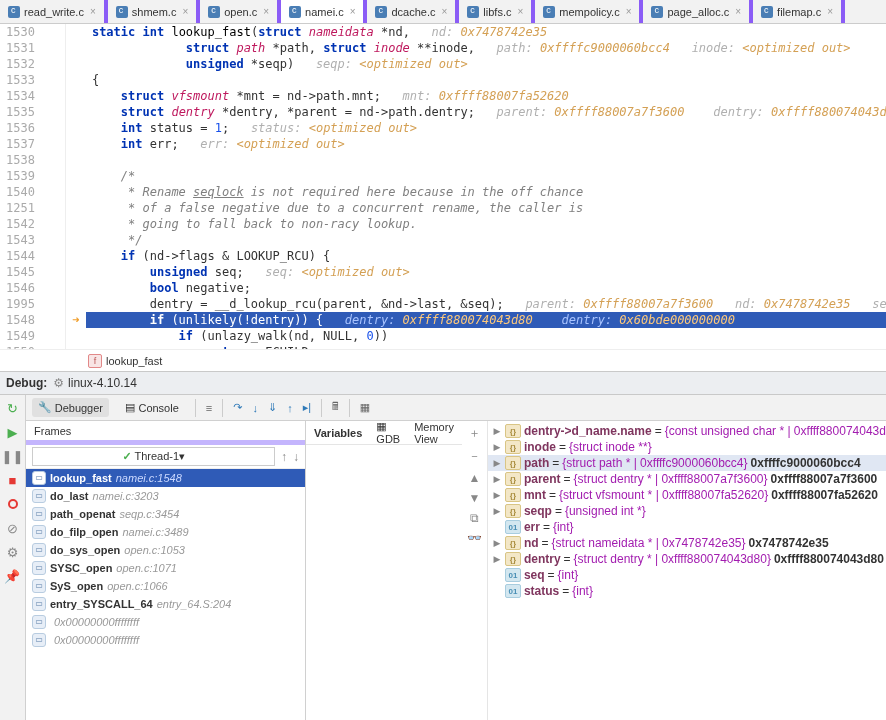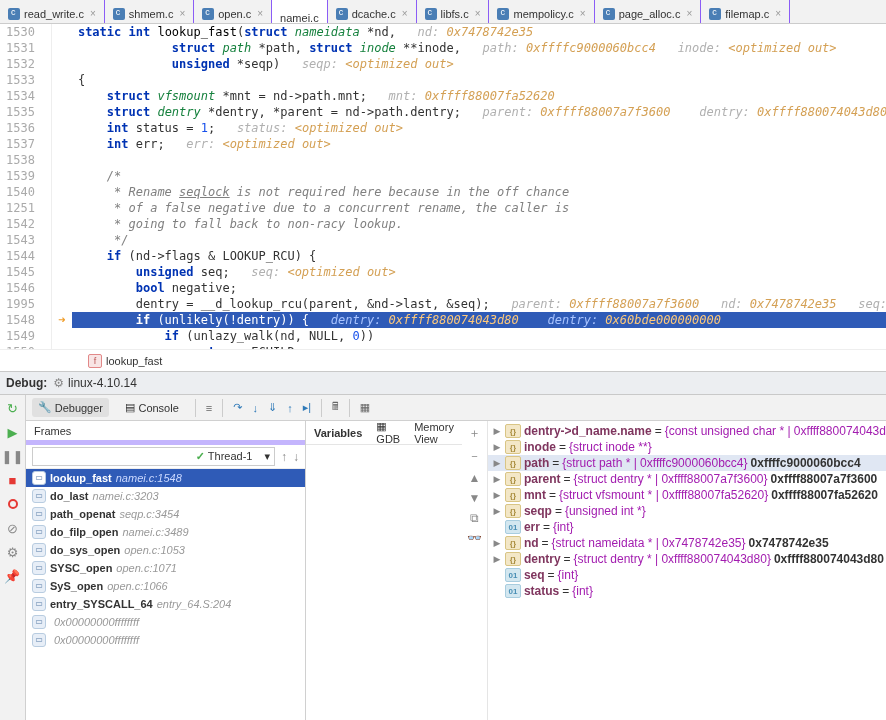--- a/index.html
+++ b/index.html
@@ -1,33 +1,33 @@
 <!DOCTYPE html>
 <html><head>
 <meta charset="utf-8">
 <style>
 * { margin: 0; padding: 0; box-sizing: border-box; }
 body { font-family: -apple-system, "Segoe UI", sans-serif; font-size: 12px; color: #333; background: #fff; width: 886px; height: 720px; overflow: hidden; display: flex; flex-direction: column; }
 .tabs { display: flex; background: #f2f2f2; border-bottom: 1px solid #ccc; height: 24px; overflow: hidden; }
-.tab { display: flex; align-items: flex-start; padding: 8px 8px; border-right: 1px solid #8b5cf6; cursor: pointer; gap: 4px; white-space: nowrap; font-size: 11px; }
-.tab.active { background: #fff; flex-direction: column; }
+.tab { display: flex; align-items: center; padding: 0 8px; border-right: 4px solid #8b5cf6; cursor: pointer; gap: 4px; white-space: nowrap; font-size: 11px; }
+.tab.active { background: #fff; }
 .tab-icon { width: 12px; height: 12px; display: inline-block; }
 .c-icon { background: #4a7eb5; border-radius: 2px; position: relative; }
 .c-icon::after { content: "c"; color: #fff; font-size: 9px; position: absolute; left: 3px; top: -1px; }
 .tab-close { color: #999; font-size: 10px; margin-left: 2px; }
 .editor { display: flex; flex: 1; overflow: hidden; font-family: "Consolas", "Monaco", monospace; font-size: 12px; min-height: 0; }
-.gutter { background: #fff; color: #aaa; text-align: left; padding-right: 16px; user-select: none; border-right: 1px solid #eee; }
+.gutter { background: #fff; color: #aaa; text-align: left; padding-right: 30px; user-select: none; border-right: 1px solid #eee; }
 .gutter div { height: 16px; line-height: 16px; padding-left: 6px; }
 .arrow-col { width: 20px; background: #fff; }
 .arrow-col div { height: 16px; line-height: 16px; text-align: center; color: #f0a030; }
 .code { flex: 1; overflow: hidden; white-space: pre; }
 .code-line { height: 16px; line-height: 16px; padding-left: 6px; }
 .code-line.hl { background: #2f5bb7; color: #fff; }
 .kw { color: #0033b3; font-weight: bold; }
-.type { color: #15803d; font-style: italic; }
+.type { color: #be185d; font-style: italic; }
 .num { color: #1750eb; }
 .comment { color: #808080; font-style: italic; }
 .hint { color: #b0b0b0; font-style: italic; }
 .hint-val { color: #d4a054; font-style: italic; }
 .fn-name { color: #000; }
 .hl .kw, .hl .kw2 { color: #fff; }
 .hl .hint-lbl { color: #a9c4ff; font-style: italic; }
 .hl .hint-hex { color: #ffc97a; font-style: italic; }
 .crumb { height: 22px; border-top: 1px solid #eee; display: flex; align-items: center; padding-left: 88px; font-size: 11px; }
 .crumb-icon { width: 14px; height: 14px; background: #f8e5e5; border: 1px solid #e28888; border-radius: 2px; display: inline-flex; align-items: center; justify-content: center; color: #b55; font-size: 9px; margin-right: 4px; }
@@ -46,21 +46,21 @@
 .sub-tabs { height: 26px; background: #f2f2f2; border-bottom: 1px solid #d0d0d0; display: flex; align-items: center; padding: 0 6px; gap: 10px; font-size: 11px; }
 .sub-tab { display: flex; align-items: center; gap: 3px; padding: 3px 6px; cursor: pointer; }
 .sub-tab.active { background: #e0e0e0; border-radius: 3px; }
 .divider { width: 1px; height: 18px; background: #ccc; }
 .tb-ico { color: #666; cursor: pointer; }
 .tb-ico.blue { color: #2f7ab8; }
 .panels { flex: 1; display: flex; min-height: 0; }
 .frames-panel { width: 280px; border-right: 1px solid #d0d0d0; display: flex; flex-direction: column; }
 .panel-header { height: 24px; display: flex; align-items: center; padding: 0 8px; font-size: 11px; border-bottom: 5px solid #c4b5fd; }
 .thread-row { display: flex; align-items: center; padding: 2px 6px; gap: 6px; border-bottom: 1px solid #eee; }
-.thread-sel { flex: 1; border: 1px solid #ccc; padding: 2px 4px; font-size: 11px; display: flex; align-items: center; justify-content: flex-end; gap: 12px; }
+.thread-sel { flex: 1; border: 1px solid #ccc; padding: 2px 4px; font-size: 11px; display: flex; align-items: center; justify-content: center; }
 .check { color: #4caf50; font-weight: bold; }
 .frames-list { flex: 1; overflow: auto; }
 .frame-row { padding: 2px 6px; display: flex; align-items: center; gap: 4px; font-size: 11px; cursor: pointer; }
 .frame-row.selected { background: #2f5bb7; color: #fff; }
 .frame-row.selected .frame-loc { color: #cbd9ff; }
 .frame-ico { width: 14px; height: 14px; background: #e7eef7; border: 1px solid #b8cce0; border-radius: 3px; display: inline-block; font-size: 8px; text-align: center; color: #5a7ea8; line-height: 12px; }
 .frame-row.selected .frame-ico { background: #fff; }
 .frame-name { font-weight: bold; }
 .frame-loc { color: #999; font-style: italic; }
 .vars-panel { flex: 1; display: flex; flex-direction: row; min-width: 0; }

